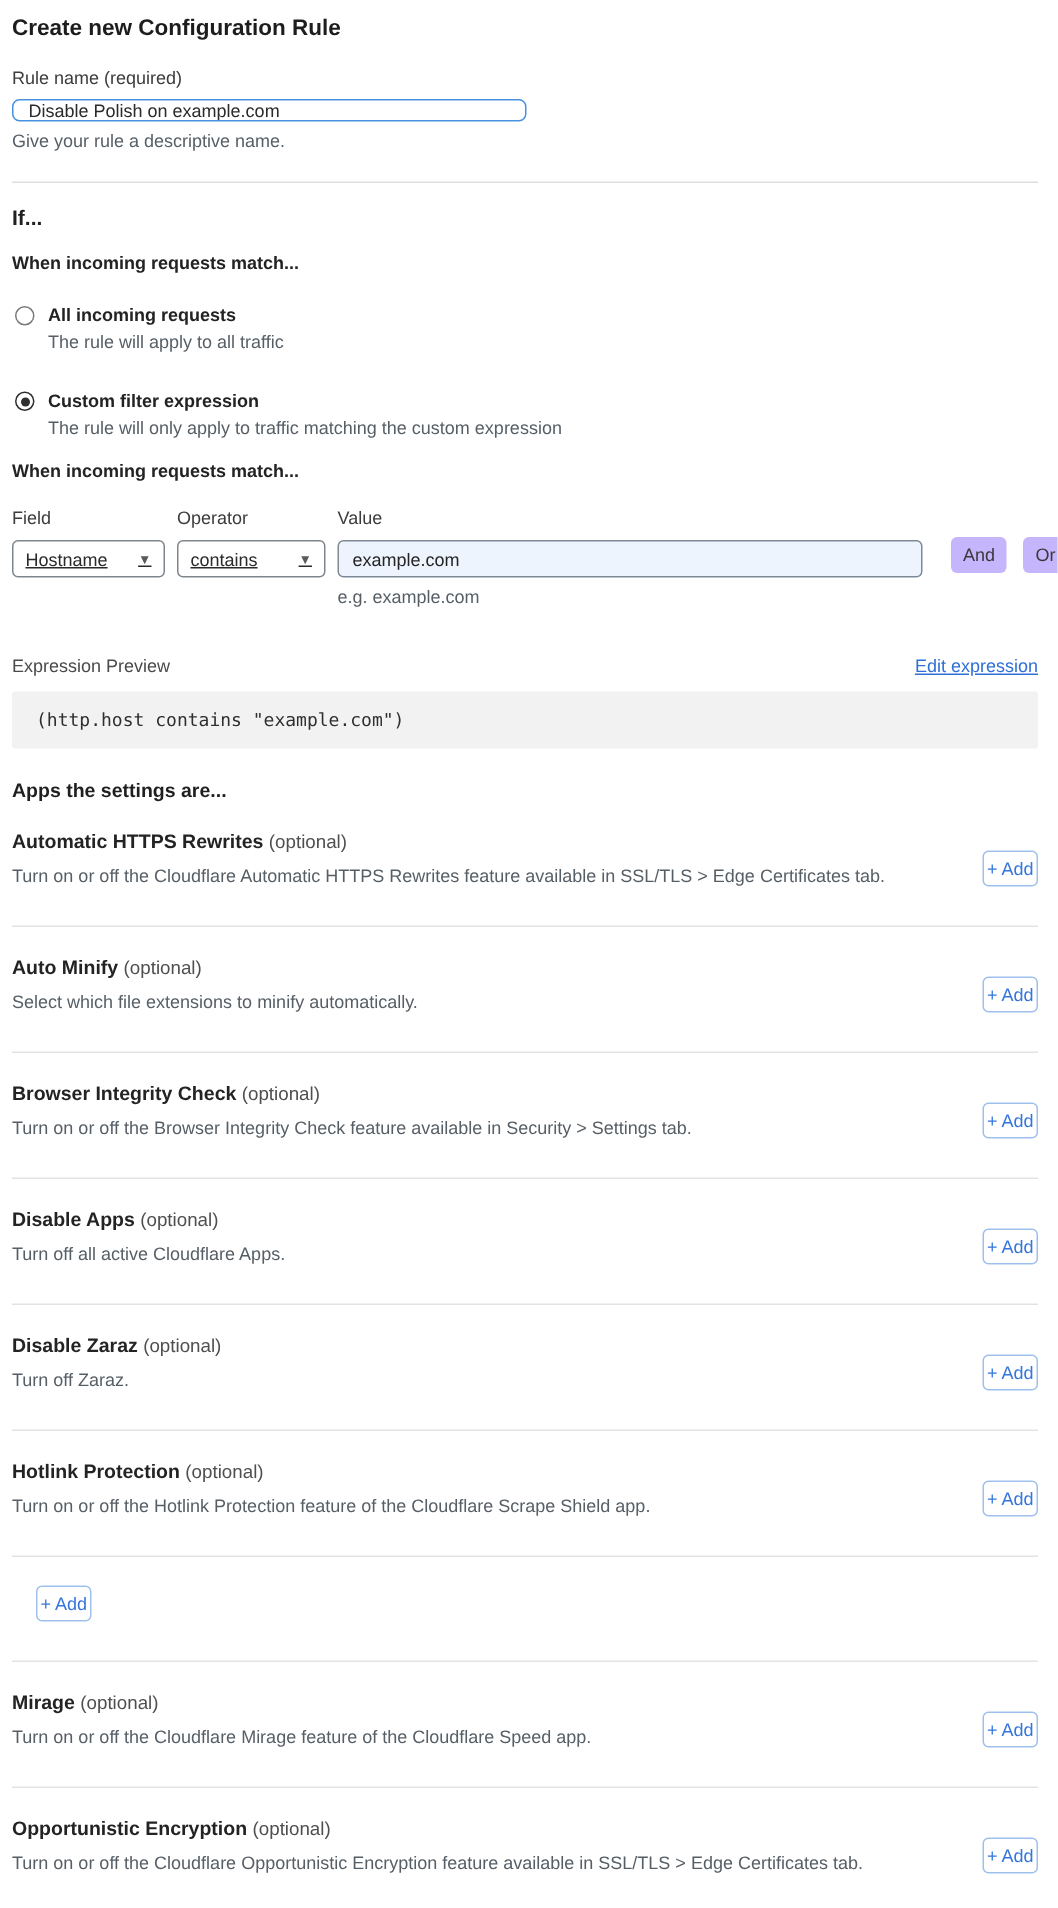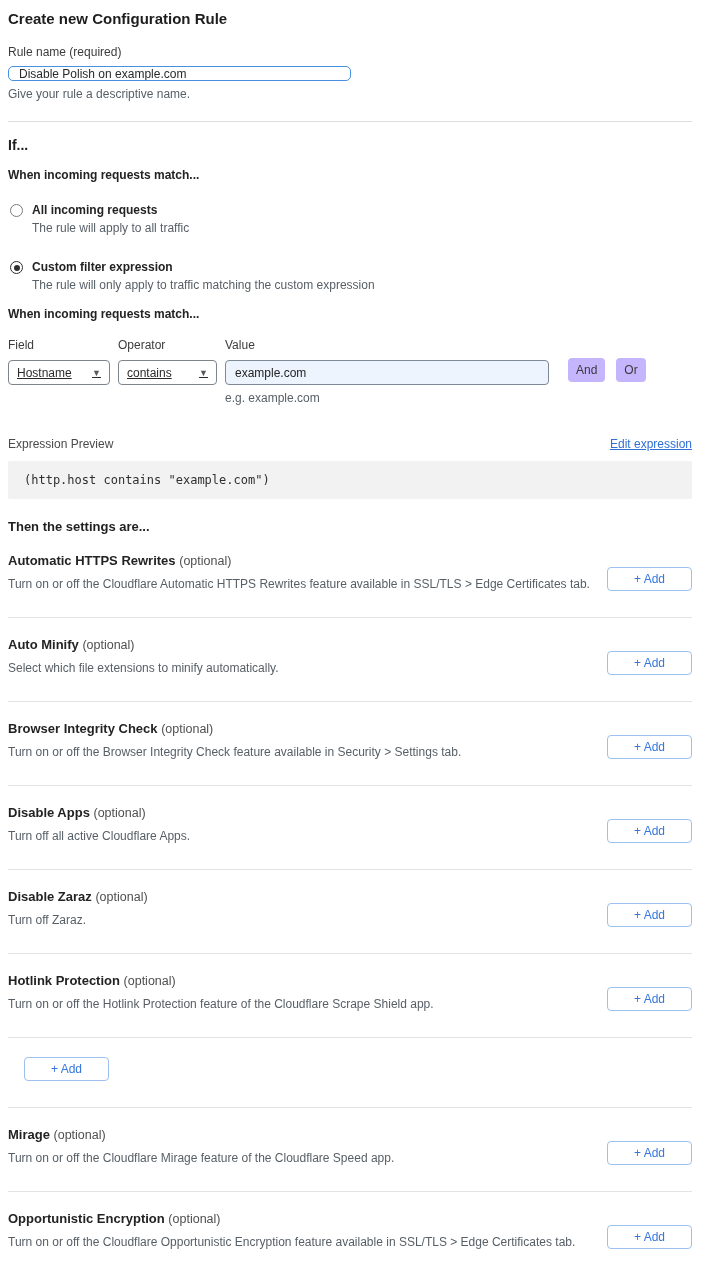--- a/index.html
+++ b/index.html
@@ -49,21 +49,21 @@
   .expr-col .field-label { margin-bottom: 8px; }
   .select-box {
     display: flex; align-items: center; justify-content: space-between;
     height: 25px; border: 1px solid #7e858c; border-radius: 4px;
     background: #fff; padding: 0 8px; font-size: 12px; color: #2a2a2a; cursor: pointer; text-decoration: underline;
   }
   .select-box .caret { color: #5a5a5a; font-size: 9px; margin-left: 8px; }
   .w-field { width: 102px; }
   .w-operator { width: 99px; }
   .value-input {
-    display: block; width: 324px; height: 25px;
+    display: block; width: 390px; height: 25px;
     background: #edf4fd; border: 1px solid #7d8997; border-radius: 4px;
     padding: 0 9px; font-size: 12px; color: #242424;
     font-family: "Liberation Sans", sans-serif; outline: none;
   }
   .andor { margin-top: 20px; display: flex; }
   .gray-btn {
     background: #c4b5fd; border: none; border-radius: 4px;
     font-size: 12px; color: #3a3a3a; padding: 5px 8px; margin-left: 11px;
     font-family: "Liberation Sans", sans-serif; cursor: pointer; height: 24px;
   }
@@ -79,21 +79,21 @@
 
   h3.then-heading { font-size: 13px; font-weight: 700; color: #1f1f1f; margin-top: 20px; }
 
   .setting-row { display: flex; justify-content: space-between; align-items: flex-end; margin-top: 19px; }
   .setting-title { font-size: 13px; }
   .setting-name { font-weight: 700; color: #232323; }
   .setting-optional { font-weight: 400; color: #4f4f4f; font-size: 12.5px; }
   .setting-desc { font-size: 12px; color: #575f66; margin-top: 9px; }
   .add-btn {
     flex: 0 0 auto; background: #fff; border: 1px solid #9dc0ee; border-radius: 4px;
-    color: #3576dd; font-size: 12px; padding: 4px 26px; margin-left: 16px;
+    color: #3576dd; font-size: 12px; padding: 4px 2px; margin-left: 16px;
     font-family: "Liberation Sans", sans-serif; cursor: pointer; white-space: nowrap;
   }
   hr.setting-divider { border: none; border-top: 1px solid #e3e3e3; margin: 26px 0 0 0; }
 </style>
 </head>
 <body>
 
 <div class="page">
 
   <h1 class="page-title">Create new Configuration Rule</h1>
@@ -152,21 +152,21 @@
       <button class="gray-btn">Or</button>
     </div>
   </div>
 
   <div class="preview-header">
     <span class="preview-label">Expression Preview</span>
     <a class="edit-link">Edit expression</a>
   </div>
   <div class="code-block">(http.host contains "example.com")</div>
 
-  <h3 class="then-heading">Then the settings are...</h3>
+  <h3 class="then-heading">Apps the settings are...</h3>
 
   <div class="setting-row">
     <div>
       <div class="setting-title">
         <span class="setting-name">Automatic HTTPS Rewrites</span>
         <span class="setting-optional">(optional)</span>
       </div>
       <div class="setting-desc">Turn on or off the Cloudflare Automatic HTTPS Rewrites feature available in SSL/TLS &gt; Edge Certificates tab.</div>
     </div>
     <button class="add-btn">+ Add</button>

